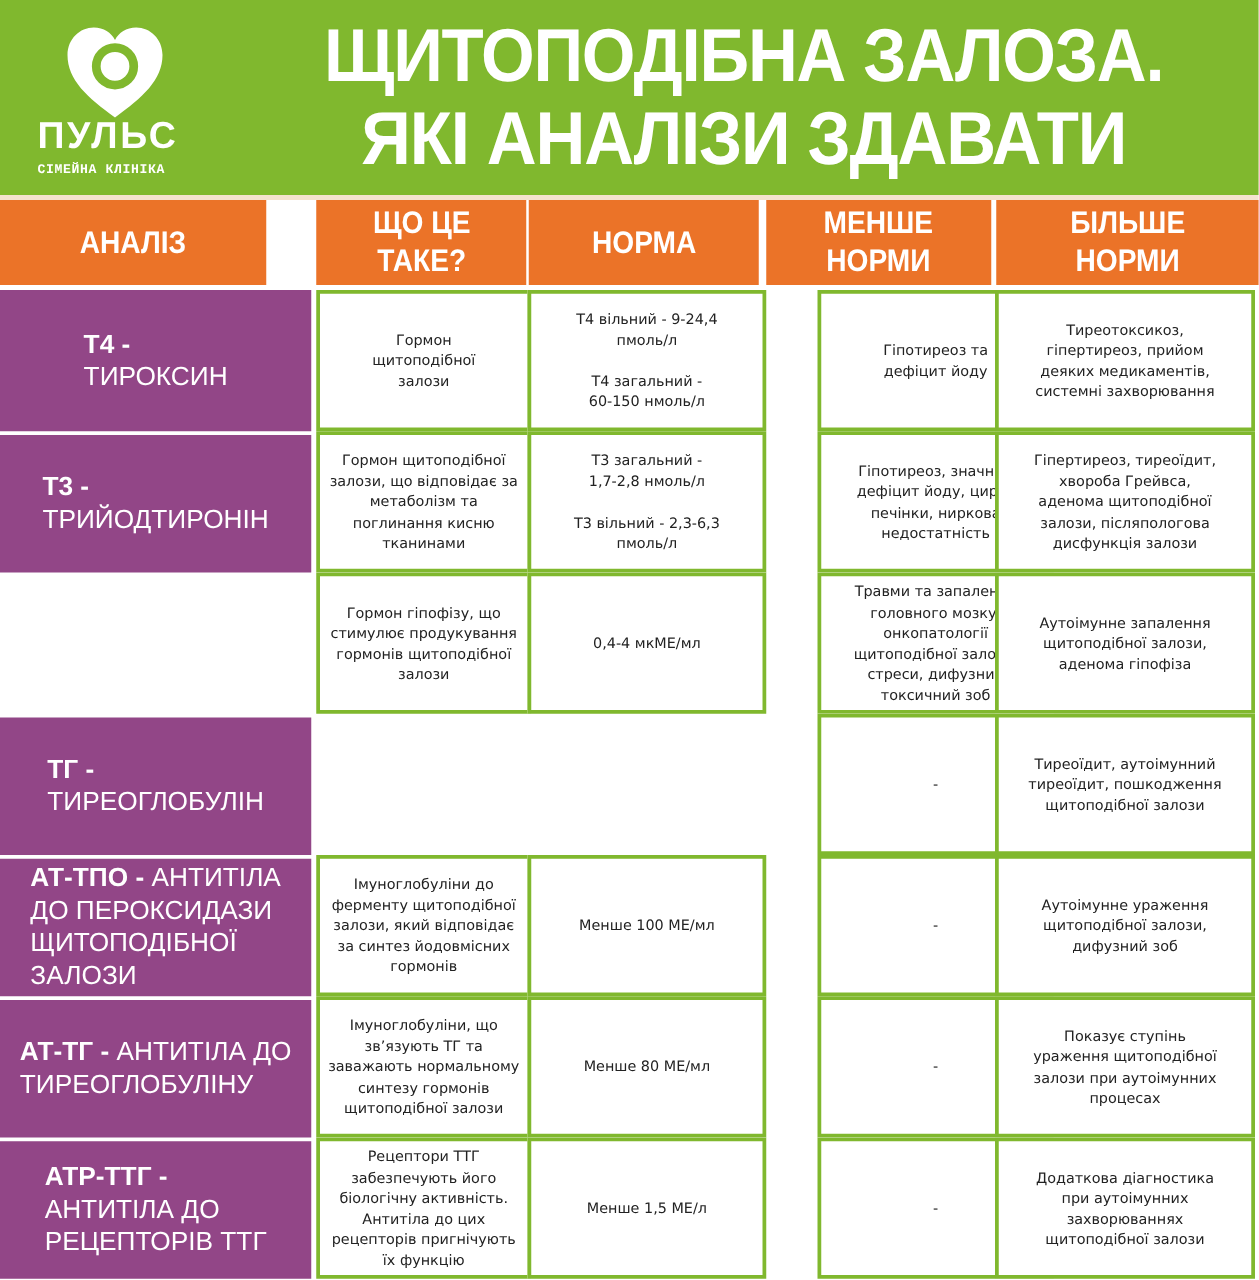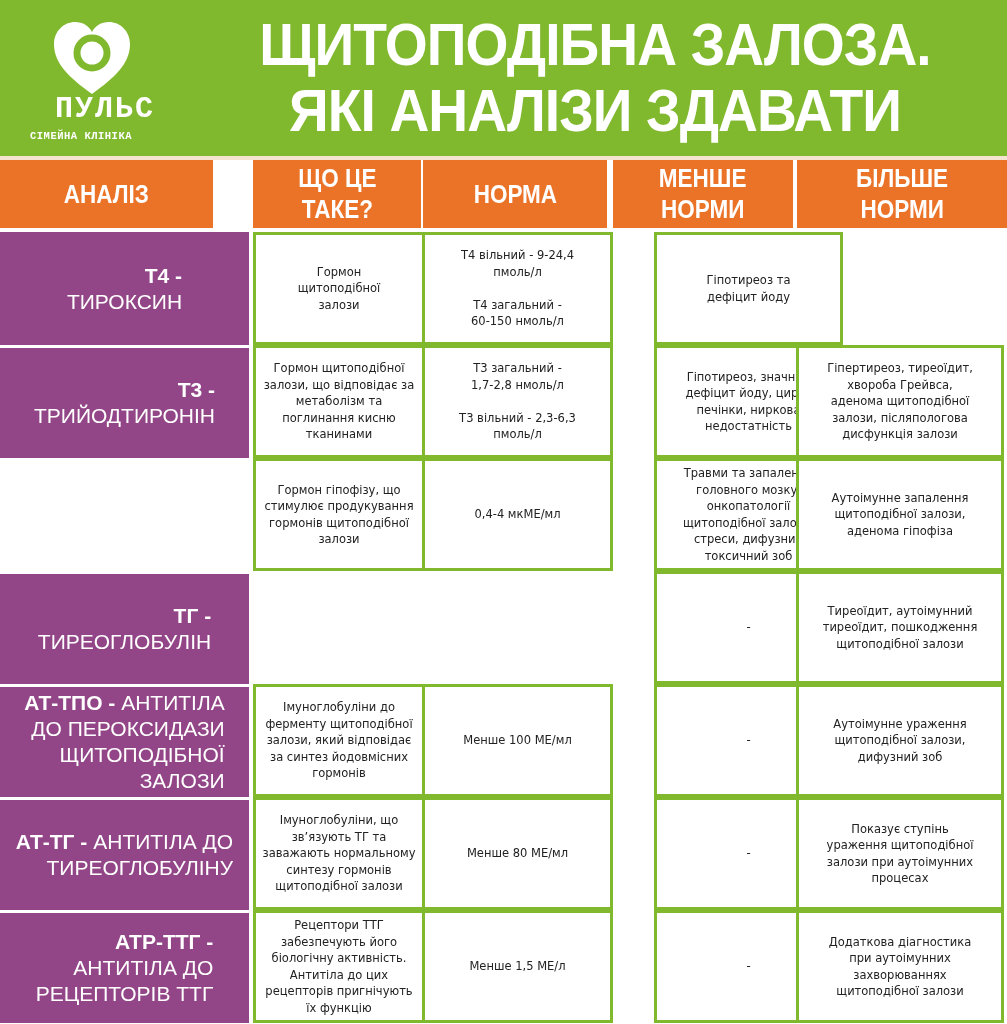--- a/index.html
+++ b/index.html
@@ -1,38 +1,38 @@
 <!DOCTYPE html>
 <html><head>
 <meta charset="utf-8">
 <style>
   html, body { margin:0; padding:0; }
   body { width:1007px; height:1024px; background:#ffffff; position:relative; overflow:hidden;
          font-family:"DejaVu Sans", sans-serif; }
   .banner { position:absolute; left:0; top:0; width:1007px; height:156px; background:#80b82e; }
   .logo { position:absolute; left:30px; top:12px; width:125px; height:130px; }
   .logo-heart { position:absolute; left:22px; top:8px; width:80px; height:76px; }
-  .logo-name { position:absolute; left:0; top:82px; width:125px; text-align:right; color:#fff;
-               font-family:Liberation Mono, monospace; font-size:30px; font-weight:bold; letter-spacing:2px; line-height:30px; }
+  .logo-name { position:absolute; left:0; top:82px; width:125px; text-align:left; color:#fff;
+               font-family:Liberation Sans, sans-serif; font-size:30px; font-weight:bold; letter-spacing:2px; line-height:30px; }
   .logo-sub { position:absolute; left:0; top:118px; width:125px; color:#fff;
               font-size:10.5px; font-weight:bold; letter-spacing:0.5px;font-family:Liberation Mono, monospace; }
   .title { position:absolute; left:200px; top:12px; width:790px; text-align:center; color:#fff;
            font-family:"Liberation Sans", sans-serif; font-weight:bold; font-size:60px; line-height:66px;
            letter-spacing:-1px; transform:scaleX(0.92); transform-origin:center top; }
   .stripe { position:absolute; left:0; top:156px; width:1007px; height:4px; background:#f4e3cf; }
 
   .grid { position:absolute; left:0; top:160px; width:1007px; }
   .hcell { position:absolute; top:0; height:68px; background:#eb7328; color:#fff;
            font-family:"Liberation Sans", sans-serif; font-weight:bold; font-size:25px; line-height:31px;
            display:flex; align-items:center; justify-content:center; text-align:center; }
   .hcell span { transform:scaleX(0.9); display:block; }
 
   .row { position:absolute; left:0; width:1007px; }
   .lcell { position:absolute; left:0; top:0; width:249px; bottom:0; background:#924687; color:#fff;
-           display:flex; align-items:center; justify-content:center; text-align:right;
+           display:flex; align-items:center; justify-content:center; text-align:left;
            font-family:"Liberation Sans", sans-serif; font-size:21px; line-height:26px; padding:0 6px; box-sizing:border-box; }
   .lcell b { font-weight:bold; }
   .dcell { position:absolute; top:0; bottom:0; background:#fff; border:3px solid #80b82e; box-sizing:border-box;
            display:flex; align-items:center; justify-content:center; text-align:center; color:#222;
            font-family:"DejaVu Sans", sans-serif; font-size:11.5px; line-height:16.5px; padding:0 3px; white-space:pre-line; }
   .c1 { left:253px; width:172px; }
   .c2 { left:422px; width:191px; }
   .c3 { left:610px; width:189px;margin-left:44px; }
   .c4 { left:796px; width:208px; }
 </style>
@@ -82,20 +82,24 @@
     <div class="dcell c1">Гормон
 щитоподібної
 залози</div>
     <div class="dcell c2">Т4 вільний - 9-24,4
 пмоль/л
 
 Т4 загальний -
 60-150  нмоль/л</div>
     <div class="dcell c3">Гіпотиреоз та
 дефіцит йоду</div>
+    <div class="dcell c4">Тиреотоксикоз,
+гіпертиреоз, прийом
+деяких медикаментів,
+системні захворювання</div>
   </div>
 
   <div class="row" style="top:185px;height:113px;">
     <div class="lcell" style="top:3px;">
         <div><b>Т3 -</b><br><span style="white-space:pre-line">ТРИЙОДТИРОНІН</span></div>
       </div>
     <div class="dcell c1">Гормон щитоподібної
 залози, що відповідає за
 метаболізм та
 поглинання кисню

